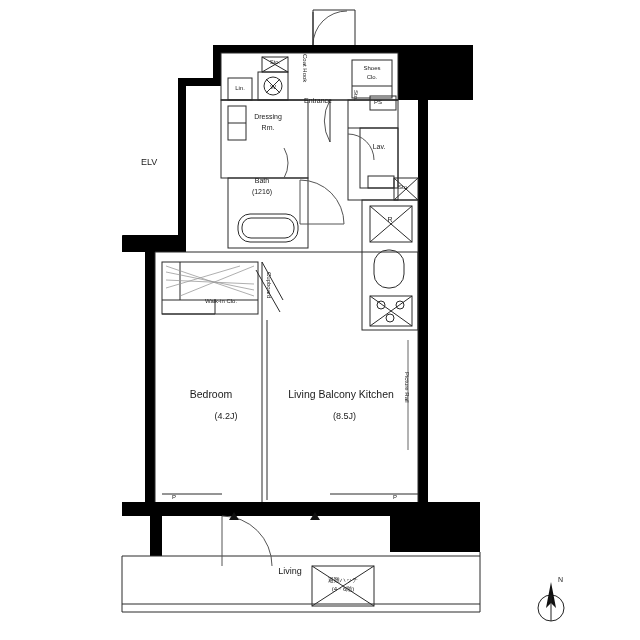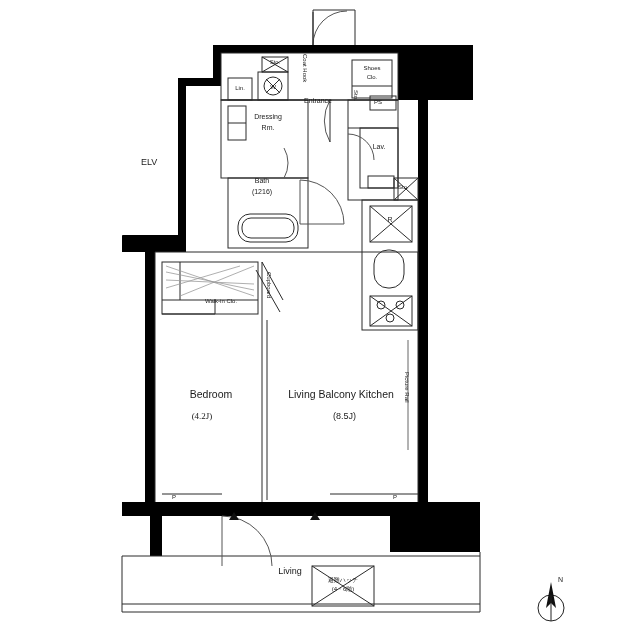--- a/index.html
+++ b/index.html
@@ -176,21 +176,21 @@
 
   <div class="lbl sm c" style="left:262px;top:177px;">Bath</div>
   <div class="lbl sm c" style="left:262px;top:188px;">(1216)</div>
 
   <div class="lbl sm c" style="left:390px;top:216px;">R</div>
 
   <div class="lbl xs c" style="left:221px;top:298px;">Walk-in Clo.</div>
   <div class="lbl xs vert" style="left:265px;top:272px;">Cupboard</div>
 
   <div class="lbl big c" style="left:211px;top:388px;">Bedroom</div>
-  <div class="lbl mid c" style="left:202px;top:411px;font-family:Liberation Serif, serif;">(4.2J)</div>
+  <div class="lbl mid c" style="left:226px;top:411px;">(4.2J)</div>
 
   <div class="lbl big c" style="left:341px;top:388px;">Living Balcony Kitchen</div>
   <div class="lbl mid c" style="left:341px;top:411px;padding-left:7px;">(8.5J)</div>
 
   <div class="lbl xs vert" style="left:403px;top:372px;">Picture Rail</div>
 
   <div class="lbl xs" style="left:172px;top:494px;">P</div>
   <div class="lbl xs" style="left:393px;top:494px;">P</div>
 
   <div class="lbl mid c" style="left:290px;top:566px;">Living</div>

